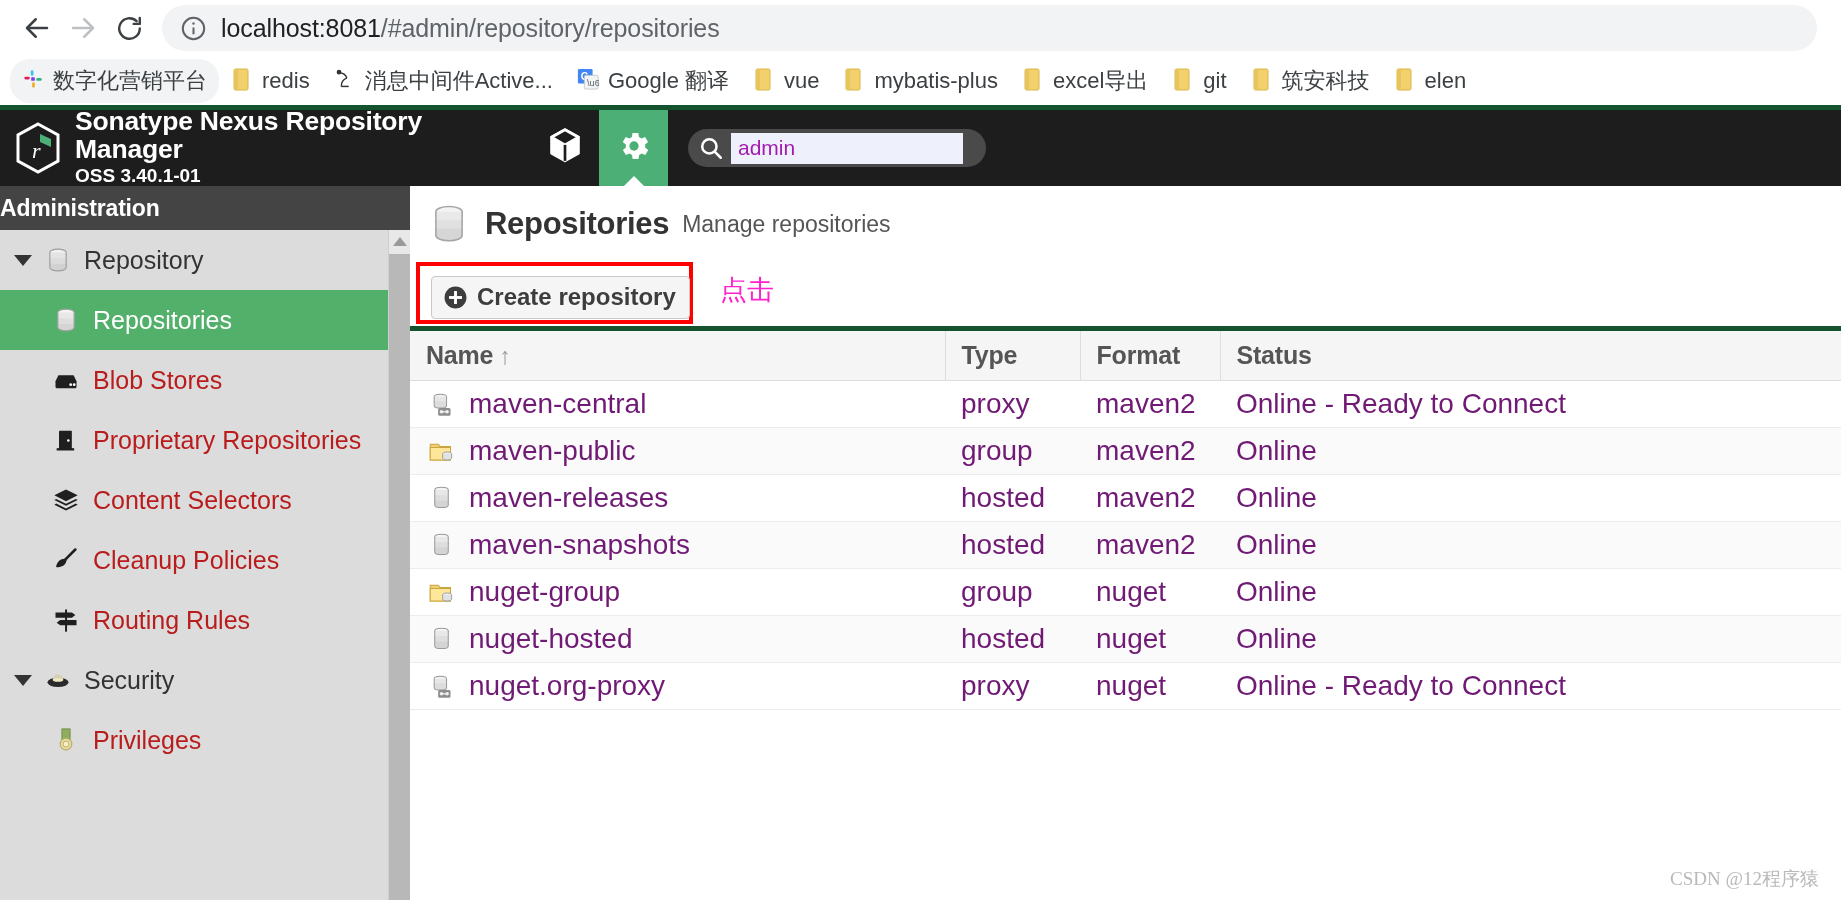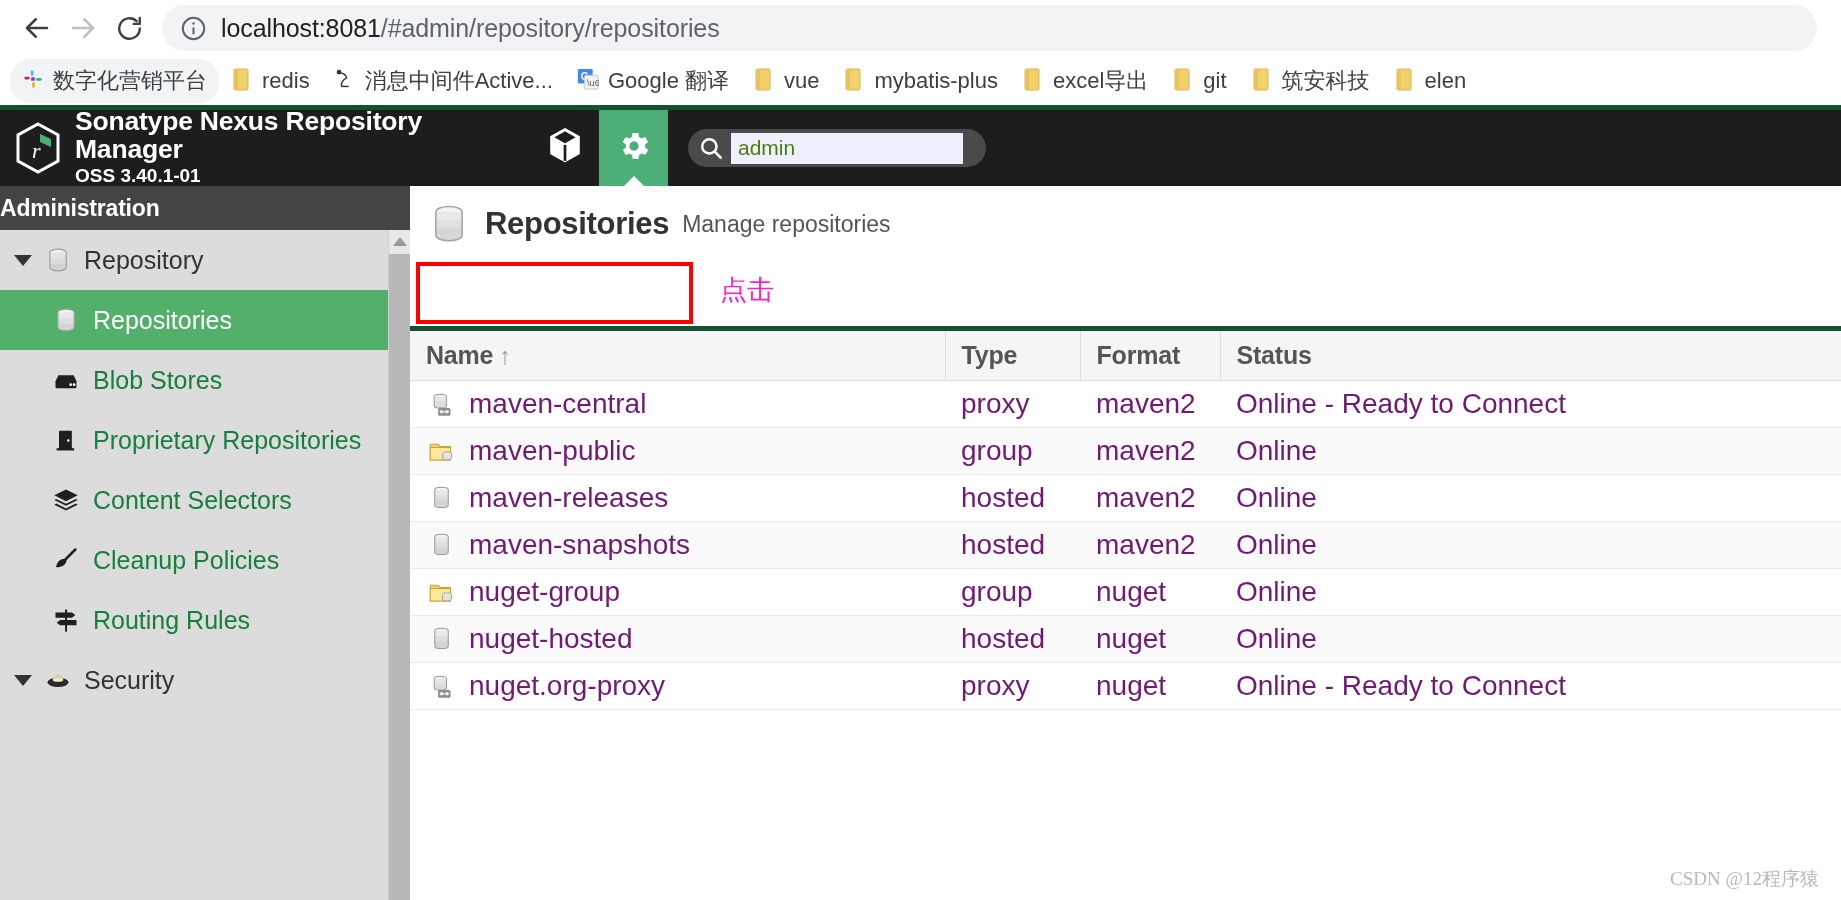--- a/index.html
+++ b/index.html
@@ -75,21 +75,21 @@
 
   #search-wrap {
     display: flex; align-items: center; margin-left: 20px;
     background: #4a4a4a; border-radius: 19px; height: 38px;
     padding: 0 4px 0 10px; width: 298px; align-self: center; flex: 0 0 auto;
   }
   #search-icon { color: #ffffff; flex: 0 0 auto; display: flex; }
   #search-input {
     border: none; outline: none; background: #eef0fb;
     height: 31px; margin-left: 7px; width: 232px;
-    font-size: 21px; color: #4d7c0f; padding: 0 7px;
+    font-size: 21px; color: #a21caf; padding: 0 7px;
     font-family: "Liberation Sans", sans-serif;
   }
 
   
   #app-body { display: flex; height: 714px; }
 
   
   #sidebar { width: 410px; flex: 0 0 auto; background: #dcdcdc; position: relative; }
   #admin-bar {
     height: 44px; background: #444444; color: #ffffff;
@@ -101,21 +101,21 @@
     padding-left: 14px; font-size: 25px; color: #333333;
   }
   .caret {
     width: 0; height: 0; margin-right: 12px; flex: 0 0 auto;
     border-left: 9px solid transparent; border-right: 9px solid transparent;
     border-top: 11px solid #333333;
   }
   .nav-ico { width: 28px; height: 28px; margin-right: 12px; flex: 0 0 auto; display:block; }
   .nav-item {
     height: 60px; display: flex; align-items: center;
-    padding-left: 52px; font-size: 25px; color: #15803d;
+    padding-left: 52px; font-size: 25px; color: #b91c1c;
   }
   .nav-item.selected { background: #52b06b; color: #ffffff; }
   .nav-item .nav-ico { margin-right: 13px; }
 
   #sidebar-scrollbar {
     position: absolute; right: 0; top: 44px; bottom: 0; width: 22px;
     background: #e8e8e8; border-left: 1px solid #cfcfcf;
   }
   #sb-up {
     width: 22px; height: 22px; display:flex; align-items:center; justify-content:center;
@@ -472,20 +472,30 @@
       <span class="nav-ico">
         <svg width="28" height="28" viewBox="0 0 24 24">
           <ellipse cx="12" cy="14" rx="9" ry="4" fill="#2a2a2a"></ellipse>
           <path d="M7.5 12 a4.5 5 0 0 1 9 0 Z" fill="#d6d0b0"></path>
           <ellipse cx="12" cy="12" rx="4.5" ry="1.5" fill="#efe8c4"></ellipse>
         </svg>
       </span>
       <span>Security</span>
     </div>
 
+    <div class="nav-item">
+      <span class="nav-ico">
+        <svg width="28" height="28" viewBox="0 0 24 24">
+          <rect x="8.5" y="2.5" width="7" height="9" fill="#8fae5e" stroke="#6f8c45" stroke-width="0.8"></rect>
+          <circle cx="12" cy="15.5" r="5" fill="#e8dfa4" stroke="#b9ab63" stroke-width="1"></circle>
+          <circle cx="12" cy="15.5" r="2.6" fill="#f6efc6" stroke="#b9ab63" stroke-width="0.8"></circle>
+        </svg>
+      </span>
+      <span>Privileges</span>
+    </div>
 
     <div id="sidebar-scrollbar">
       <div id="sb-up">
           <span class="tri"></span>
         </div>
       <div id="sb-thumb"></div>
     </div>
   </div>
 
   <div id="main">
@@ -498,20 +508,30 @@
           <path d="M4.5 9.8 v4.8 a7.5 3 0 0 0 15 0 V9.8" fill="#e0e0e0" stroke="#a6a6a6" stroke-width="0.9"></path>
           <path d="M4.5 14.6 v4 a7.5 3 0 0 0 15 0 v-4" fill="#d6d6d6" stroke="#a6a6a6" stroke-width="0.9"></path>
         </svg>
       </span>
       <span id="page-title">Repositories</span>
       <span id="page-subtitle">Manage repositories</span>
     </div>
 
     <div id="toolbar-row">
       <div id="redbox"></div>
+      <div id="create-repo-btn">
+        <span id="plus-icon">
+          <svg width="25" height="25" viewBox="0 0 24 24">
+            <circle cx="12" cy="12" r="10.5" fill="#3d3d3d"></circle>
+            <rect x="10.6" y="5.8" width="2.8" height="12.4" fill="#ffffff"></rect>
+            <rect x="5.8" y="10.6" width="12.4" height="2.8" fill="#ffffff"></rect>
+          </svg>
+        </span>
+        <span>Create repository</span>
+      </div>
       <div id="annotation-click">点击</div>
     </div>
 
     <table id="repo-table">
       <colgroup>
         <col style="width:535px">
           <col style="width:135px">
           <col style="width:140px">
           <col style="width:621px">
       </colgroup>

